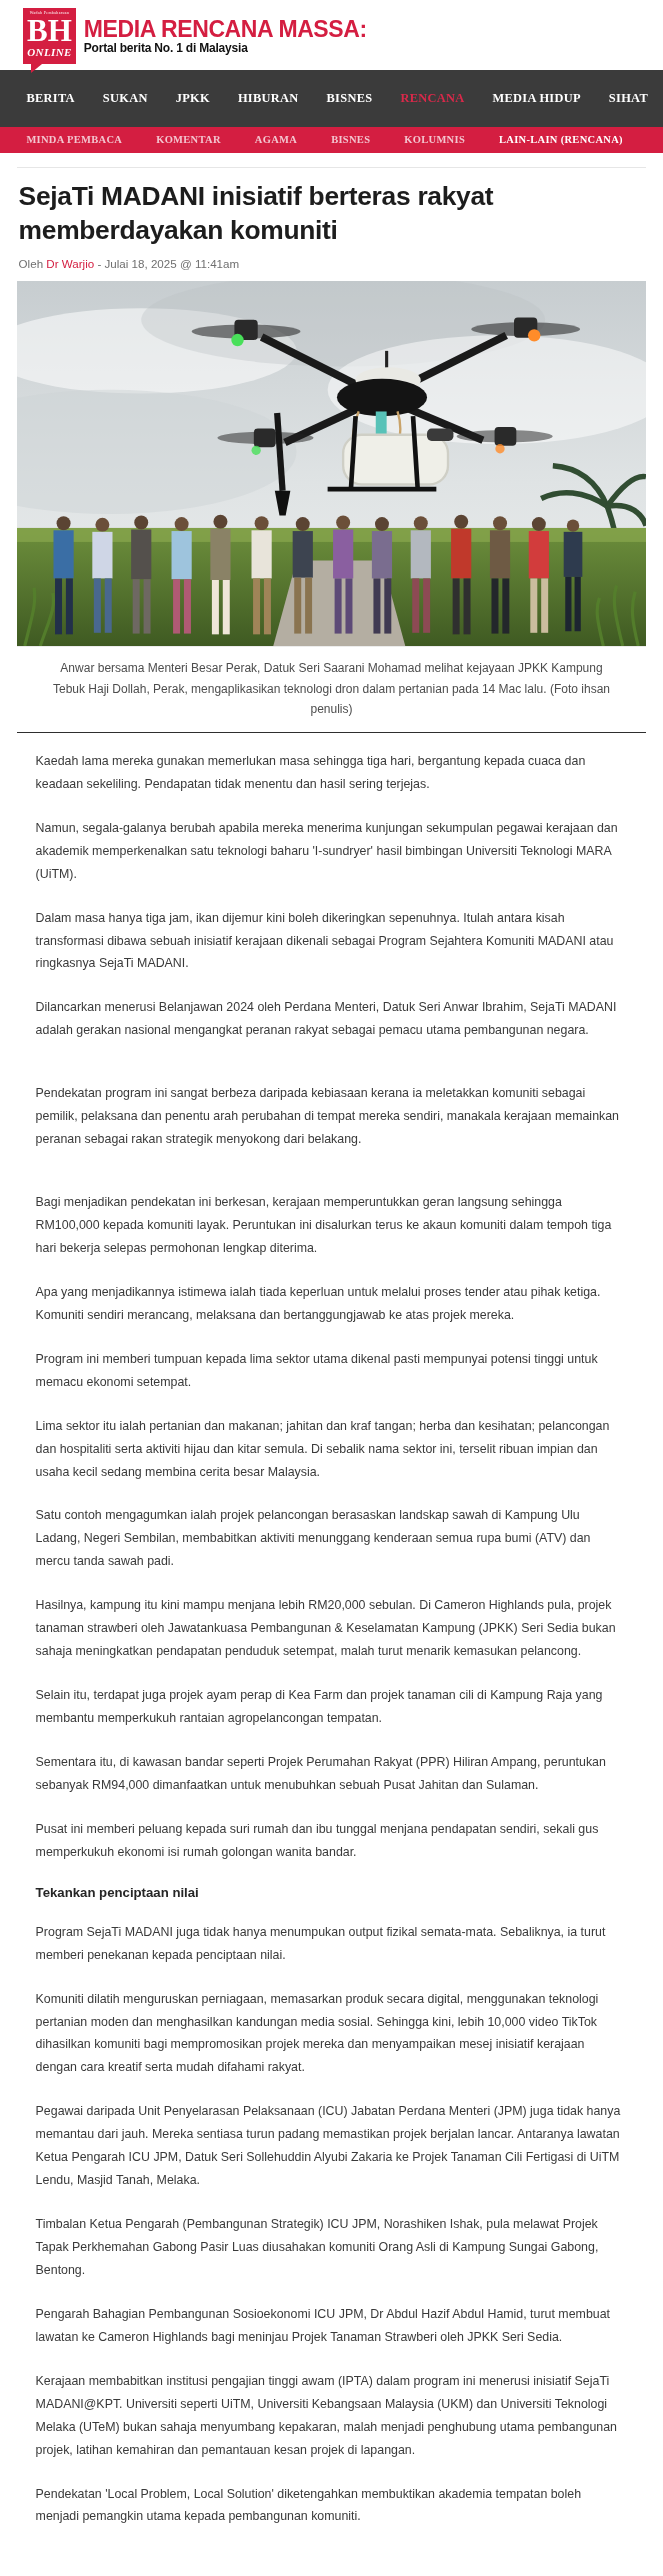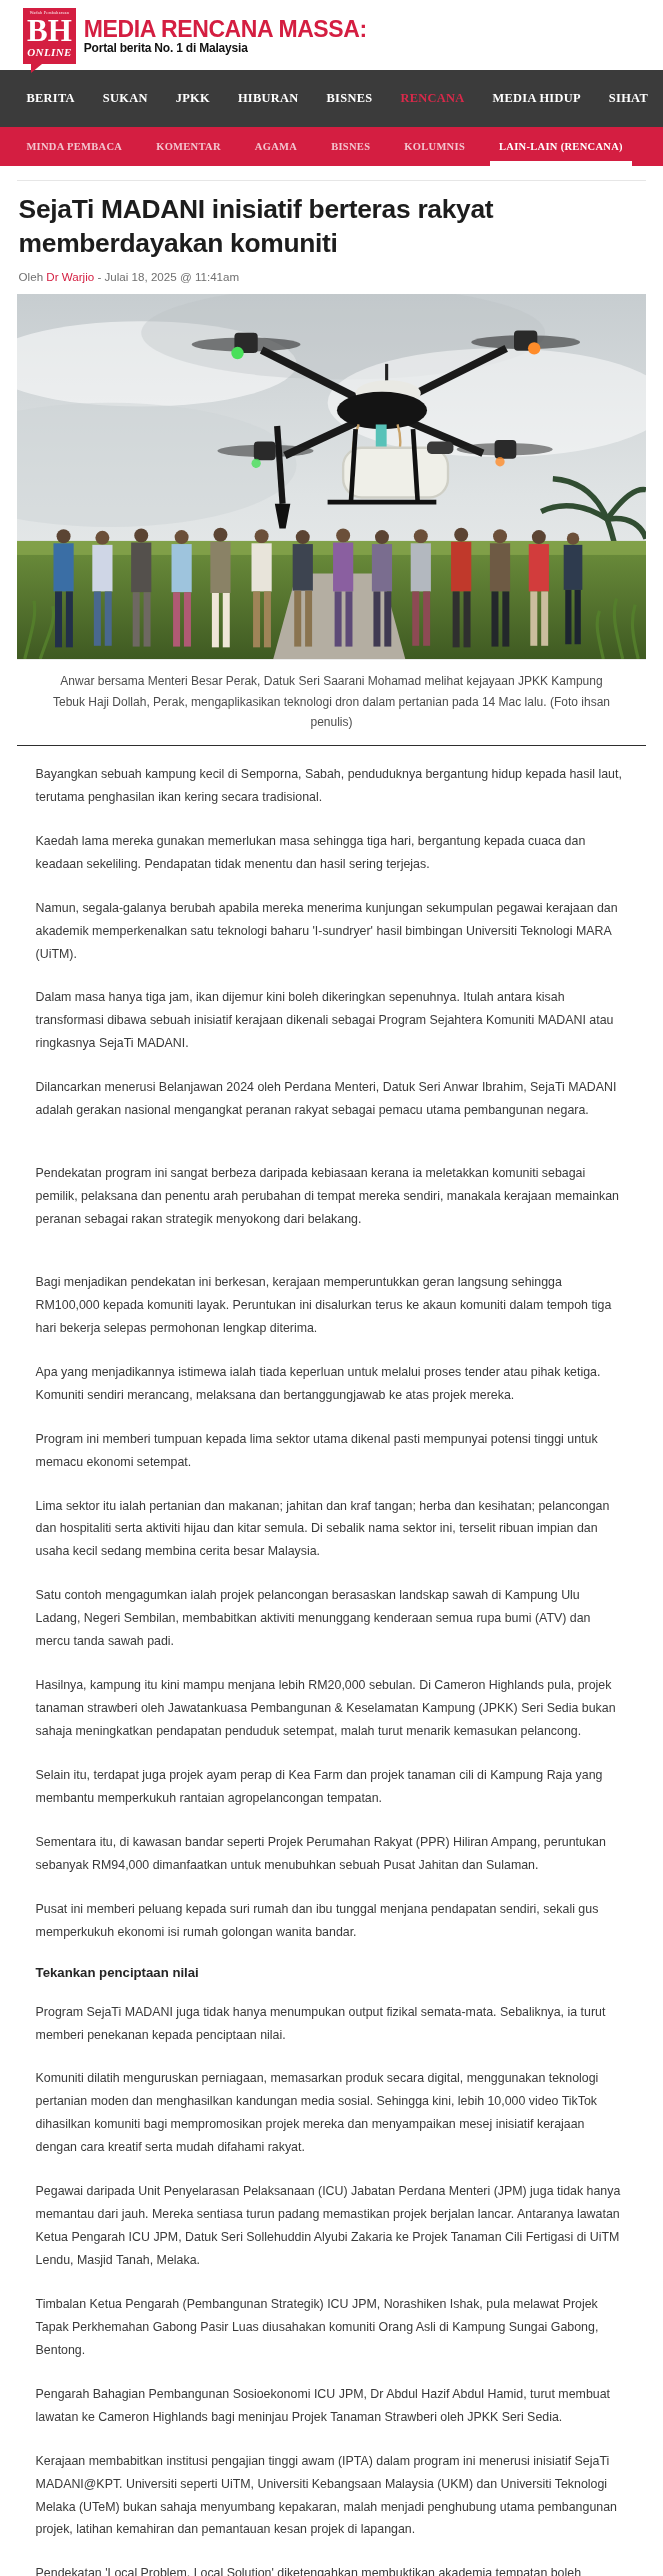--- a/index.html
+++ b/index.html
@@ -26,21 +26,21 @@
   .taglines { padding-left:7.8px; }
   .tagline1 { color:#d41e41; font-weight:700; font-size:23px; letter-spacing:-0.4px; line-height:1.05; }
   .tagline2 { color:#111; font-weight:700; font-size:12px; letter-spacing:-0.2px; }
 
   
   .nav1 { background:#3b3b3b; height:57px; display:flex; align-items:center; padding:0 26.4px; gap:28px; }
   .nav1-item { color:#fff; font-family:"Liberation Serif",serif; font-weight:700;
                font-size:12.4px; letter-spacing:0.3px; cursor:pointer; white-space:nowrap; }
   .nav1-item.active { color:#d8294a; }
 
-  .nav2 { background:#d41e41; height:39px; display:flex; align-items:center; padding:0 26.4px; gap:34px; }
+  .nav2 { background:#d41e41; height:26px; display:flex; align-items:center; padding:0 26.4px; gap:34px; }
   .nav2-item { position:relative; color:#f3c5cf; font-family:"Liberation Serif",serif; font-weight:700;
                font-size:10.5px; letter-spacing:0.3px; height:39px; line-height:39px; cursor:pointer; white-space:nowrap; }
   .nav2-item.active { color:#ffffff; }
   .nav2-item.active::after { content:""; position:absolute; left:-9.3px; right:-9.3px; bottom:0; height:4.7px; background:#fff; }
 
   
   .article { padding:0 17px; }
   .article-top-rule { border-top:0.8px solid #e6e6e6; margin-top:14px; }
   h1.title { color:#1d1d1d; font-size:26.4px; line-height:1.28; font-weight:700;
              letter-spacing:-0.3px; padding:12.4px 1.6px 7.8px; }
@@ -265,21 +265,20 @@
         <path d="M30 470 C 42 435, 50 420, 46 402"></path>
         <path d="M780 470 C 770 430, 766 410, 772 392"></path>
         <path d="M800 470 C 792 438, 790 420, 796 400"></path>
         <path d="M755 470 C 748 440, 744 424, 750 408"></path>
       </g>
     </svg>
     <figcaption>Anwar bersama Menteri Besar Perak, Datuk Seri Saarani Mohamad melihat kejayaan JPKK Kampung Tebuk Haji Dollah, Perak, mengaplikasikan teknologi dron dalam pertanian pada 14 Mac lalu. (Foto ihsan penulis)</figcaption>
   </figure>
 
   <div class="body-copy">
-    <p>Bayangkan sebuah kampung kecil di Semporna, Sabah, penduduknya bergantung hidup kepada hasil laut, terutama penghasilan ikan kering secara tradisional.</p>
     <p>Kaedah lama mereka gunakan memerlukan masa sehingga tiga hari, bergantung kepada cuaca dan keadaan sekeliling. Pendapatan tidak menentu dan hasil sering terjejas.</p>
     <p>Namun, segala-galanya berubah apabila mereka menerima kunjungan sekumpulan pegawai kerajaan dan akademik memperkenalkan satu teknologi baharu 'I-sundryer' hasil bimbingan Universiti Teknologi MARA (UiTM).</p>
     <p>Dalam masa hanya tiga jam, ikan dijemur kini boleh dikeringkan sepenuhnya. Itulah antara kisah transformasi dibawa sebuah inisiatif kerajaan dikenali sebagai Program Sejahtera Komuniti MADANI atau ringkasnya SejaTi MADANI.</p>
     <p class="gap-after">Dilancarkan menerusi Belanjawan 2024 oleh Perdana Menteri, Datuk Seri Anwar Ibrahim, SejaTi MADANI adalah gerakan nasional mengangkat peranan rakyat sebagai pemacu utama pembangunan negara.</p>
     <p class="gap-after">Pendekatan program ini sangat berbeza daripada kebiasaan kerana ia meletakkan komuniti sebagai pemilik, pelaksana dan penentu arah perubahan di tempat mereka sendiri, manakala kerajaan memainkan peranan sebagai rakan strategik menyokong dari belakang.</p>
     <p>Bagi menjadikan pendekatan ini berkesan, kerajaan memperuntukkan geran langsung sehingga RM100,000 kepada komuniti layak. Peruntukan ini disalurkan terus ke akaun komuniti dalam tempoh tiga hari bekerja selepas permohonan lengkap diterima.</p>
     <p>Apa yang menjadikannya istimewa ialah tiada keperluan untuk melalui proses tender atau pihak ketiga. Komuniti sendiri merancang, melaksana dan bertanggungjawab ke atas projek mereka.</p>
     <p>Program ini memberi tumpuan kepada lima sektor utama dikenal pasti mempunyai potensi tinggi untuk memacu ekonomi setempat.</p>
     <p>Lima sektor itu ialah pertanian dan makanan; jahitan dan kraf tangan; herba dan kesihatan; pelancongan dan hospitaliti serta aktiviti hijau dan kitar semula. Di sebalik nama sektor ini, terselit ribuan impian dan usaha kecil sedang membina cerita besar Malaysia.</p>
     <p>Satu contoh mengagumkan ialah projek pelancongan berasaskan landskap sawah di Kampung Ulu Ladang, Negeri Sembilan, membabitkan aktiviti menunggang kenderaan semua rupa bumi (ATV) dan mercu tanda sawah padi.</p>

